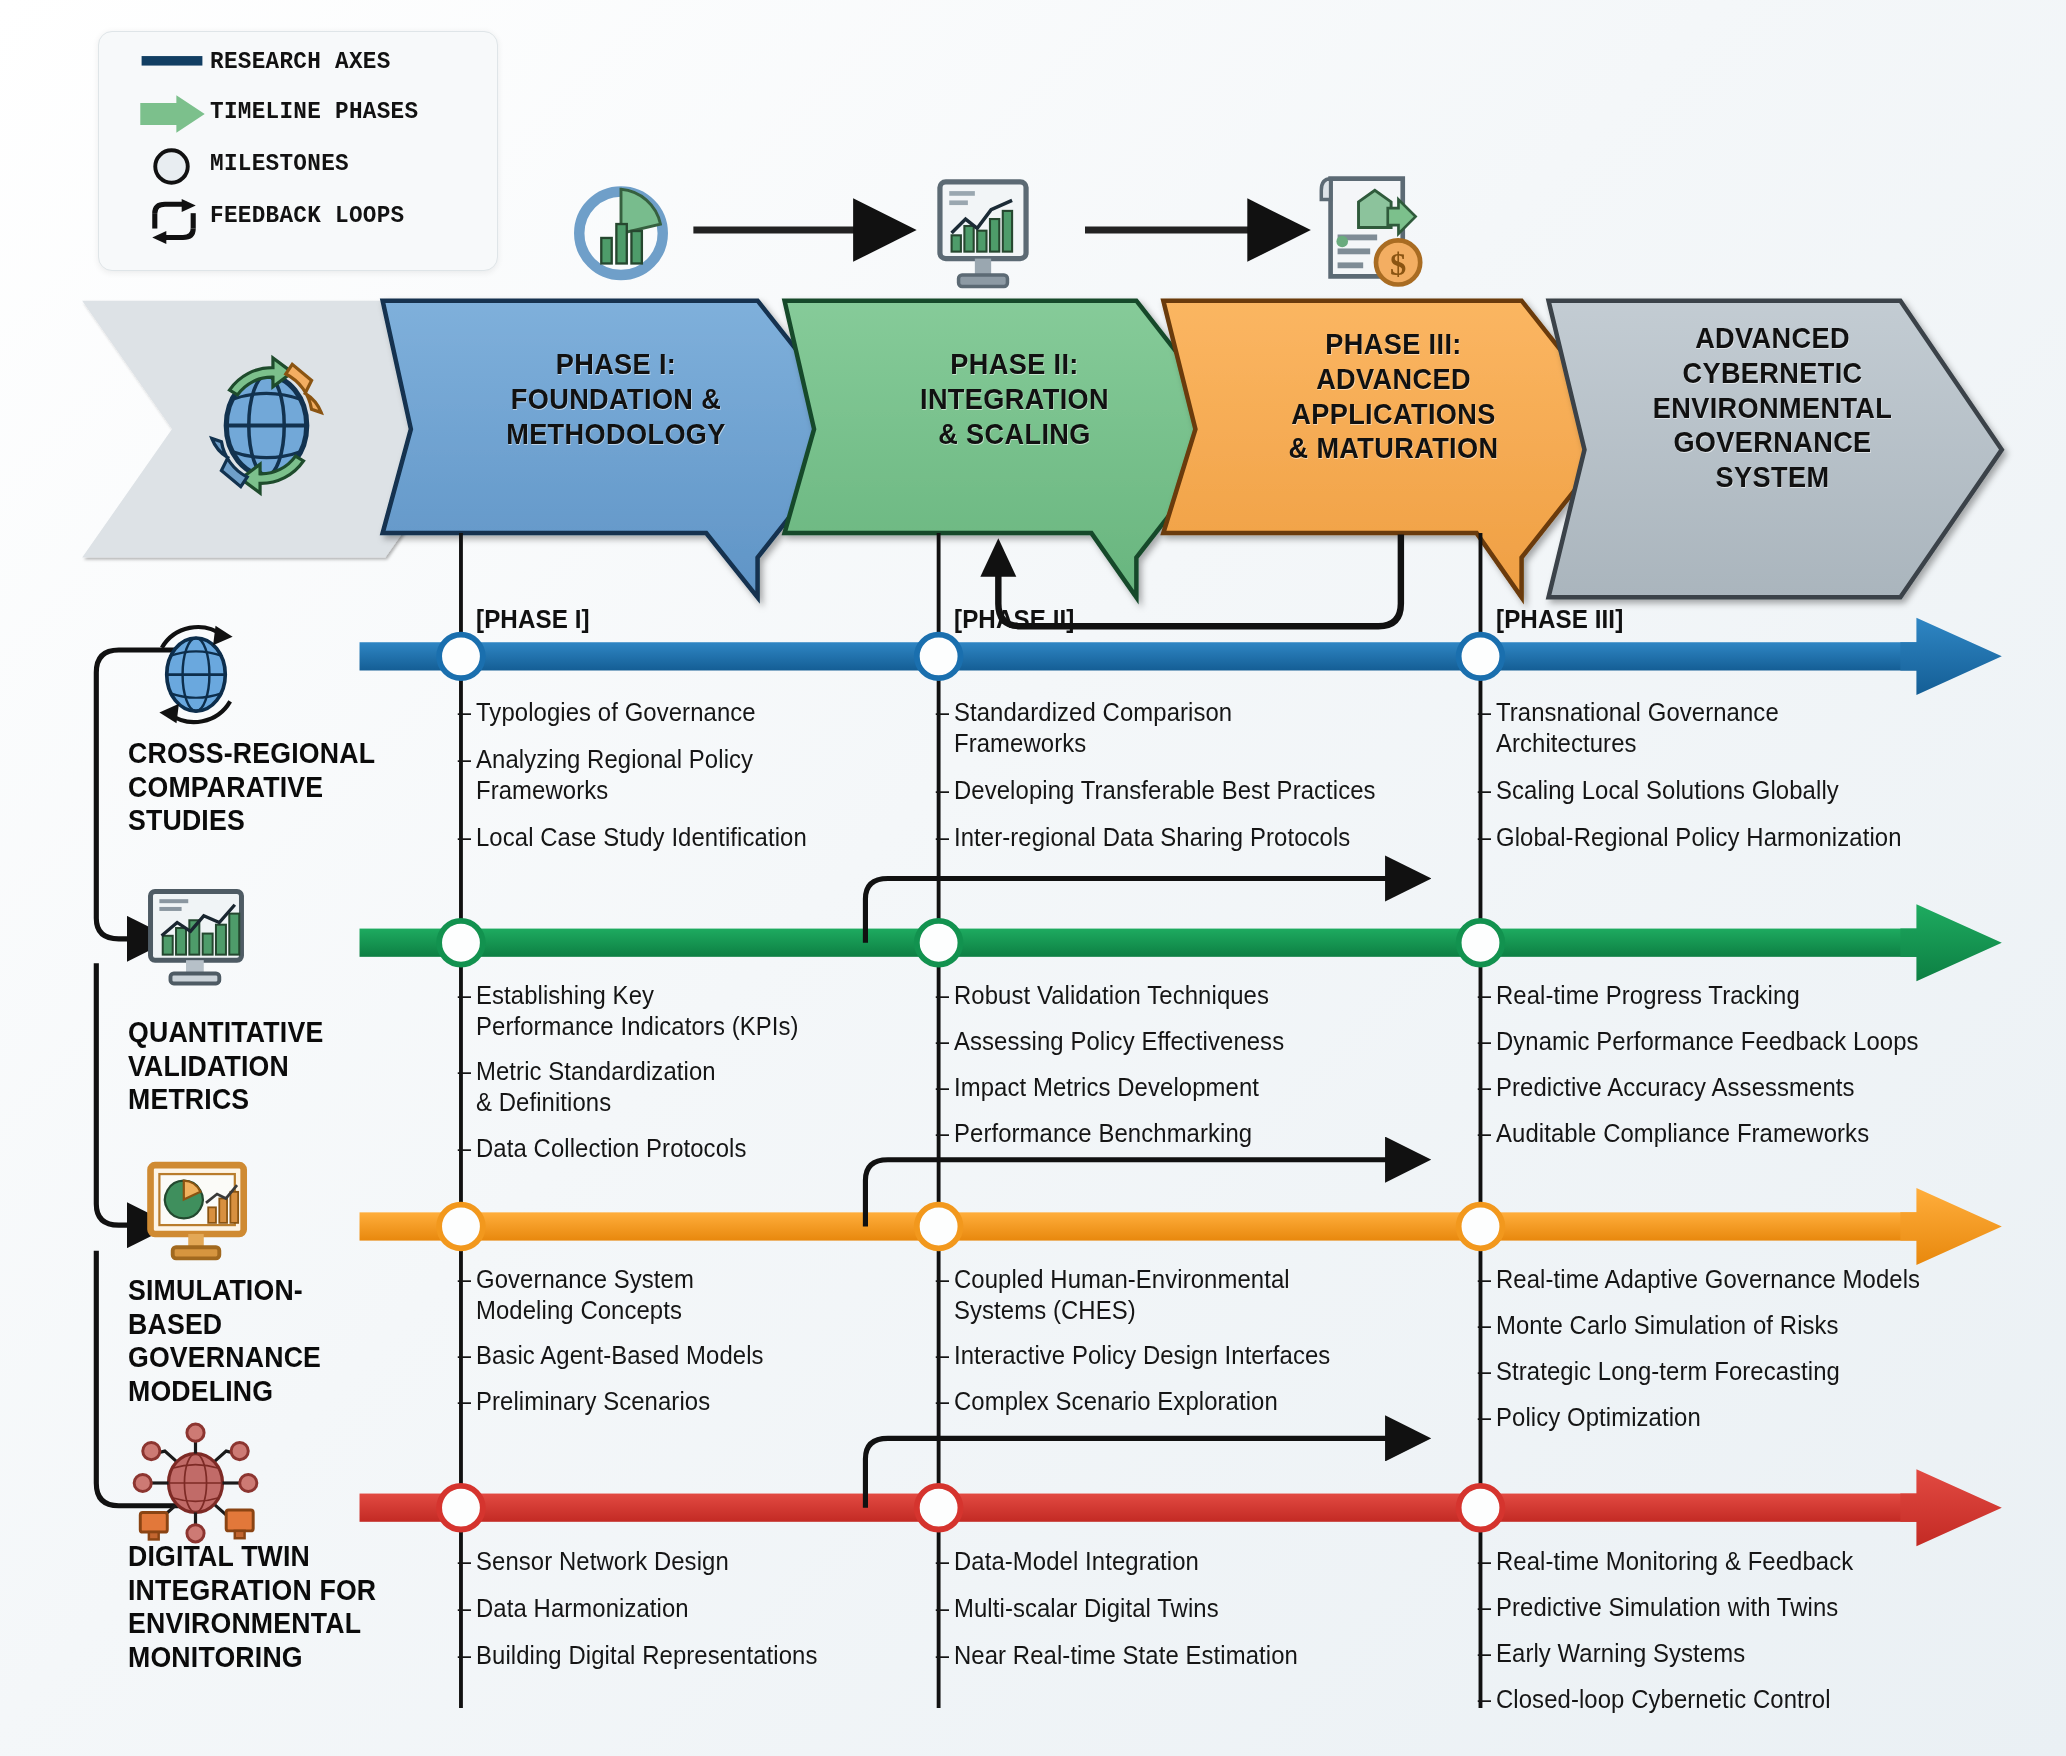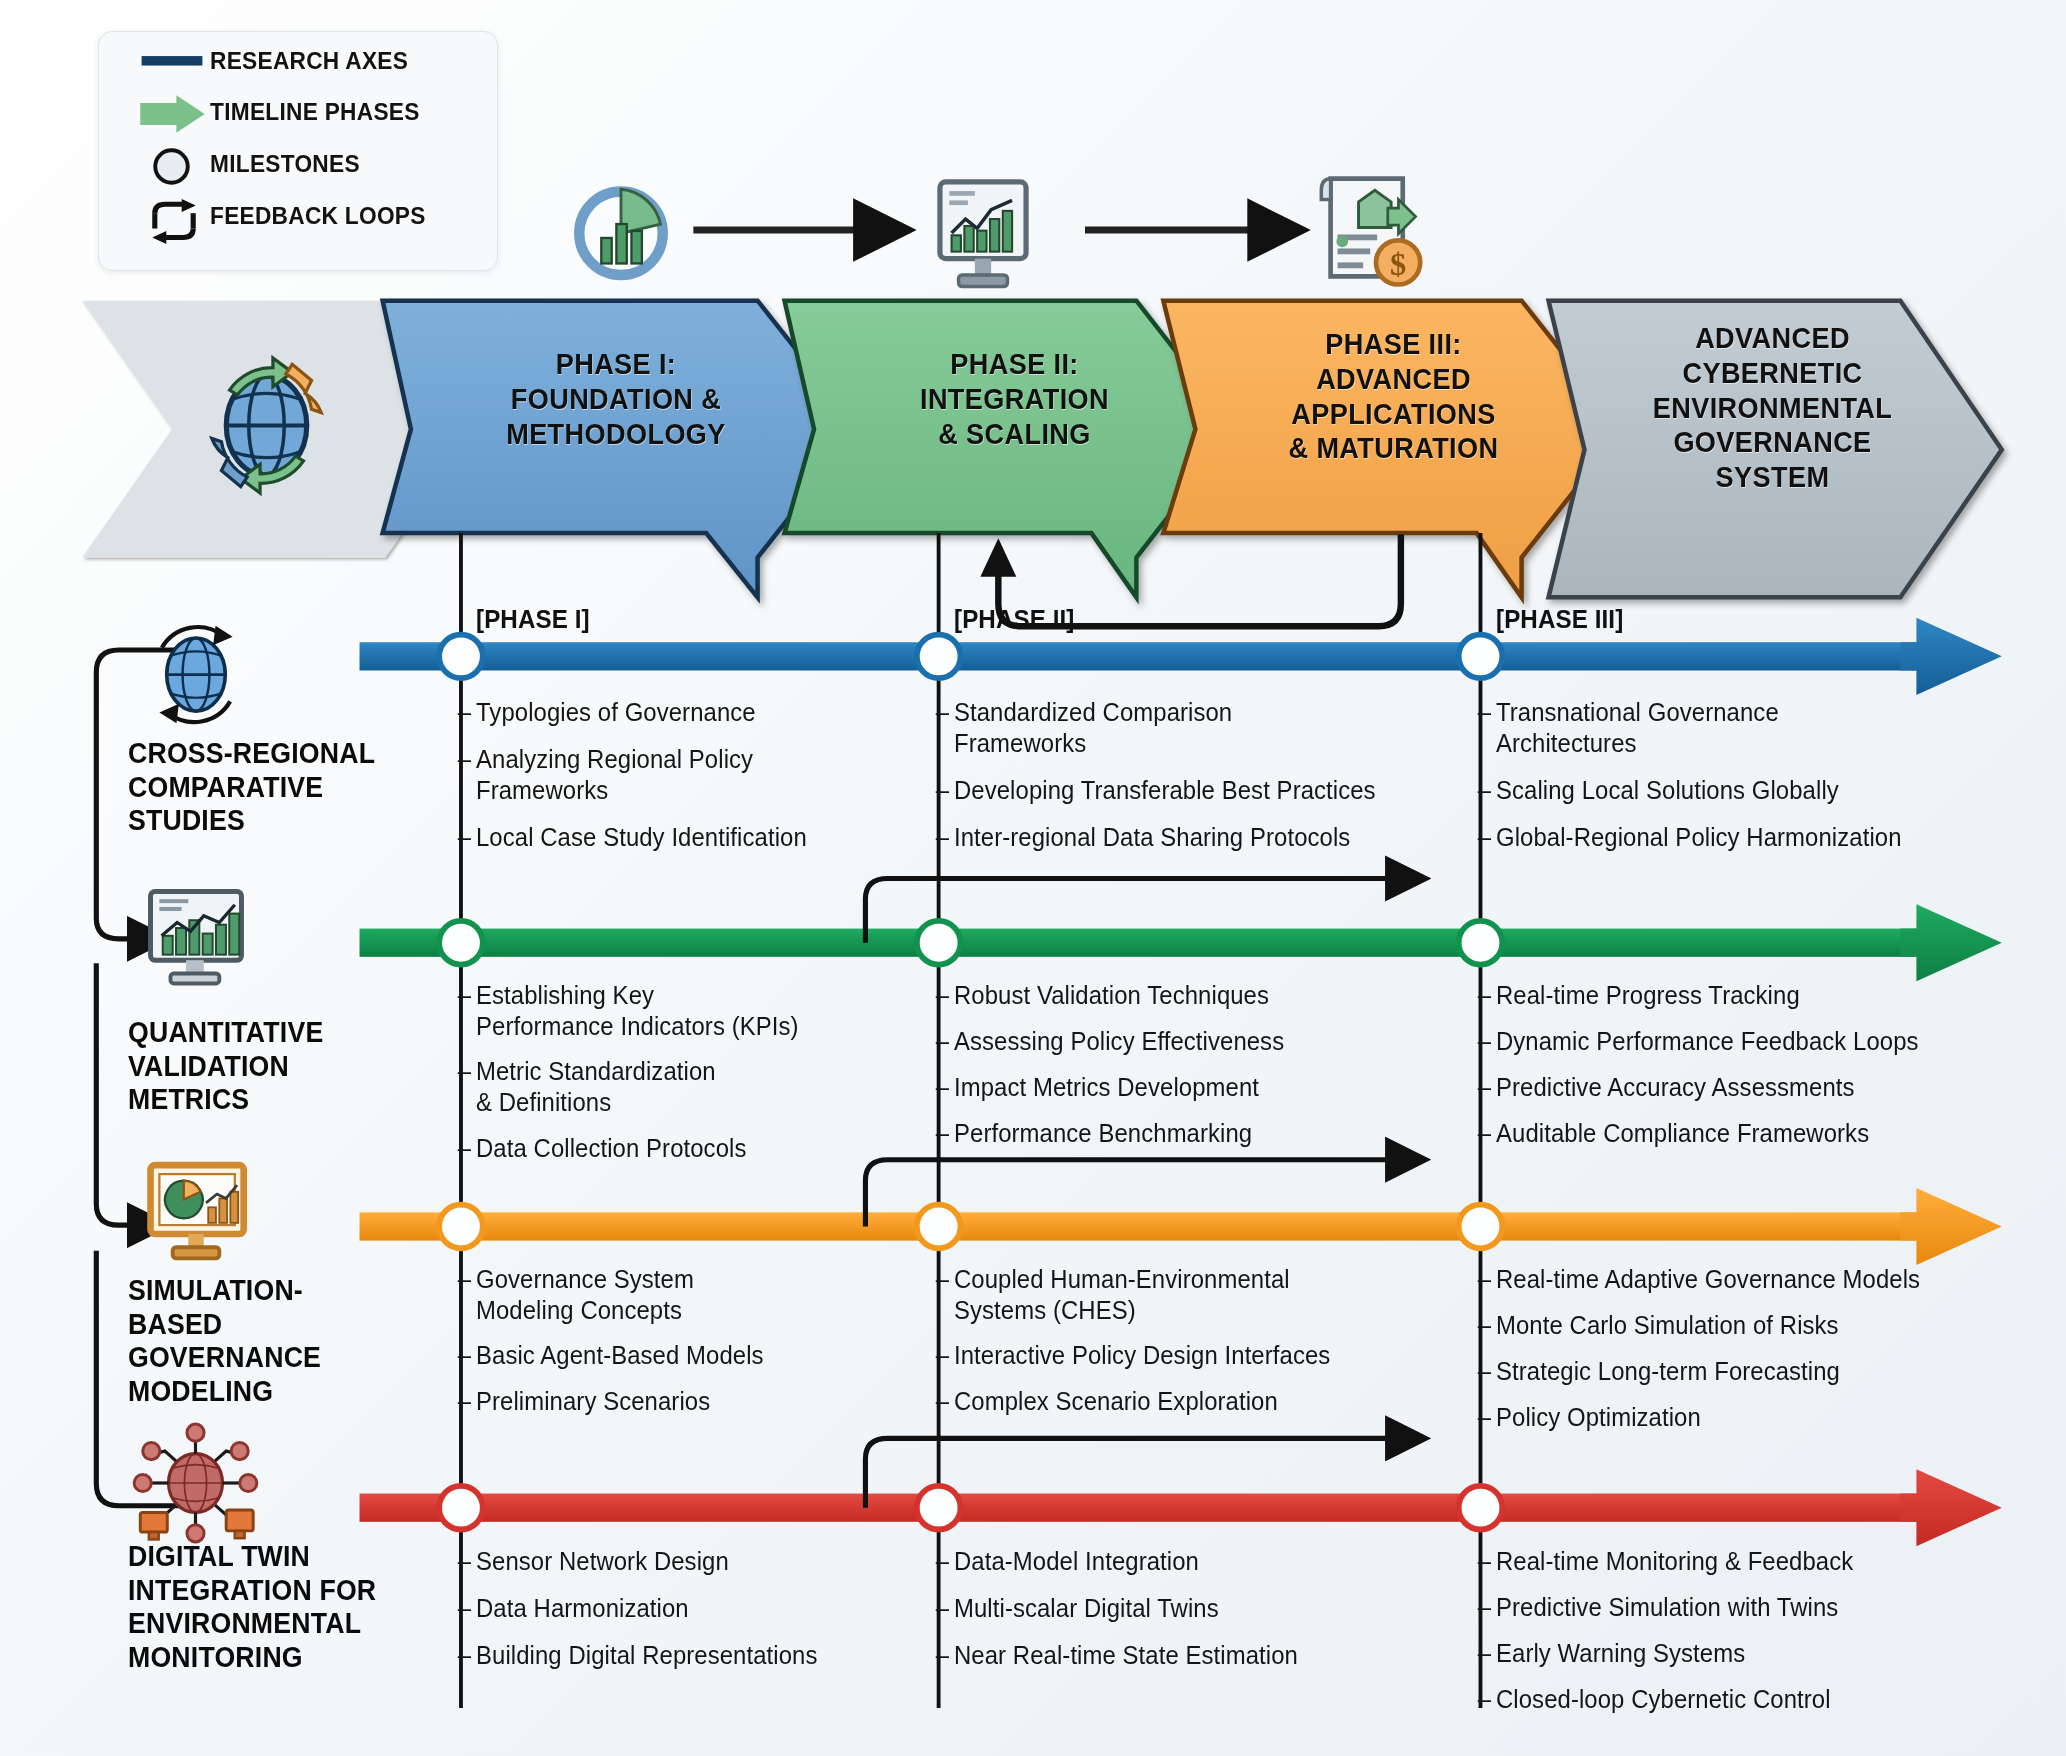--- a/index.html
+++ b/index.html
@@ -9,20 +9,21 @@
     background:linear-gradient(135deg,#ffffff 0%,#f4f7f9 45%,#eaf0f4 100%);
   }
   #root{position:absolute;inset:0;}
   svg.layer{position:absolute;left:0;top:0;width:2066px;height:1757px;overflow:visible;}
   .txt{position:absolute;}
   
   #legend{
     position:absolute;left:98px;top:31px;width:398px;height:238px;
     background:#f7f9fa;border:1.9px solid #dfe5e8;border-radius:14px;
     box-shadow:0 1.9px 6.4px rgba(0,0,0,.07);
+    font-family:Liberation Mono, monospace;
   }
   .leg-row{position:absolute;left:39px;height:35px;display:flex;align-items:center;}
   .leg-label{
     font-size:24.4px;font-weight:700;letter-spacing:0.3px;color:#121212;
     margin-left:72px;white-space:nowrap;font-stretch:condensed;
     transform:scaleX(.93);transform-origin:left center;
   }
   
   .phase-label{
     position:absolute;text-align:center;color:#111;

